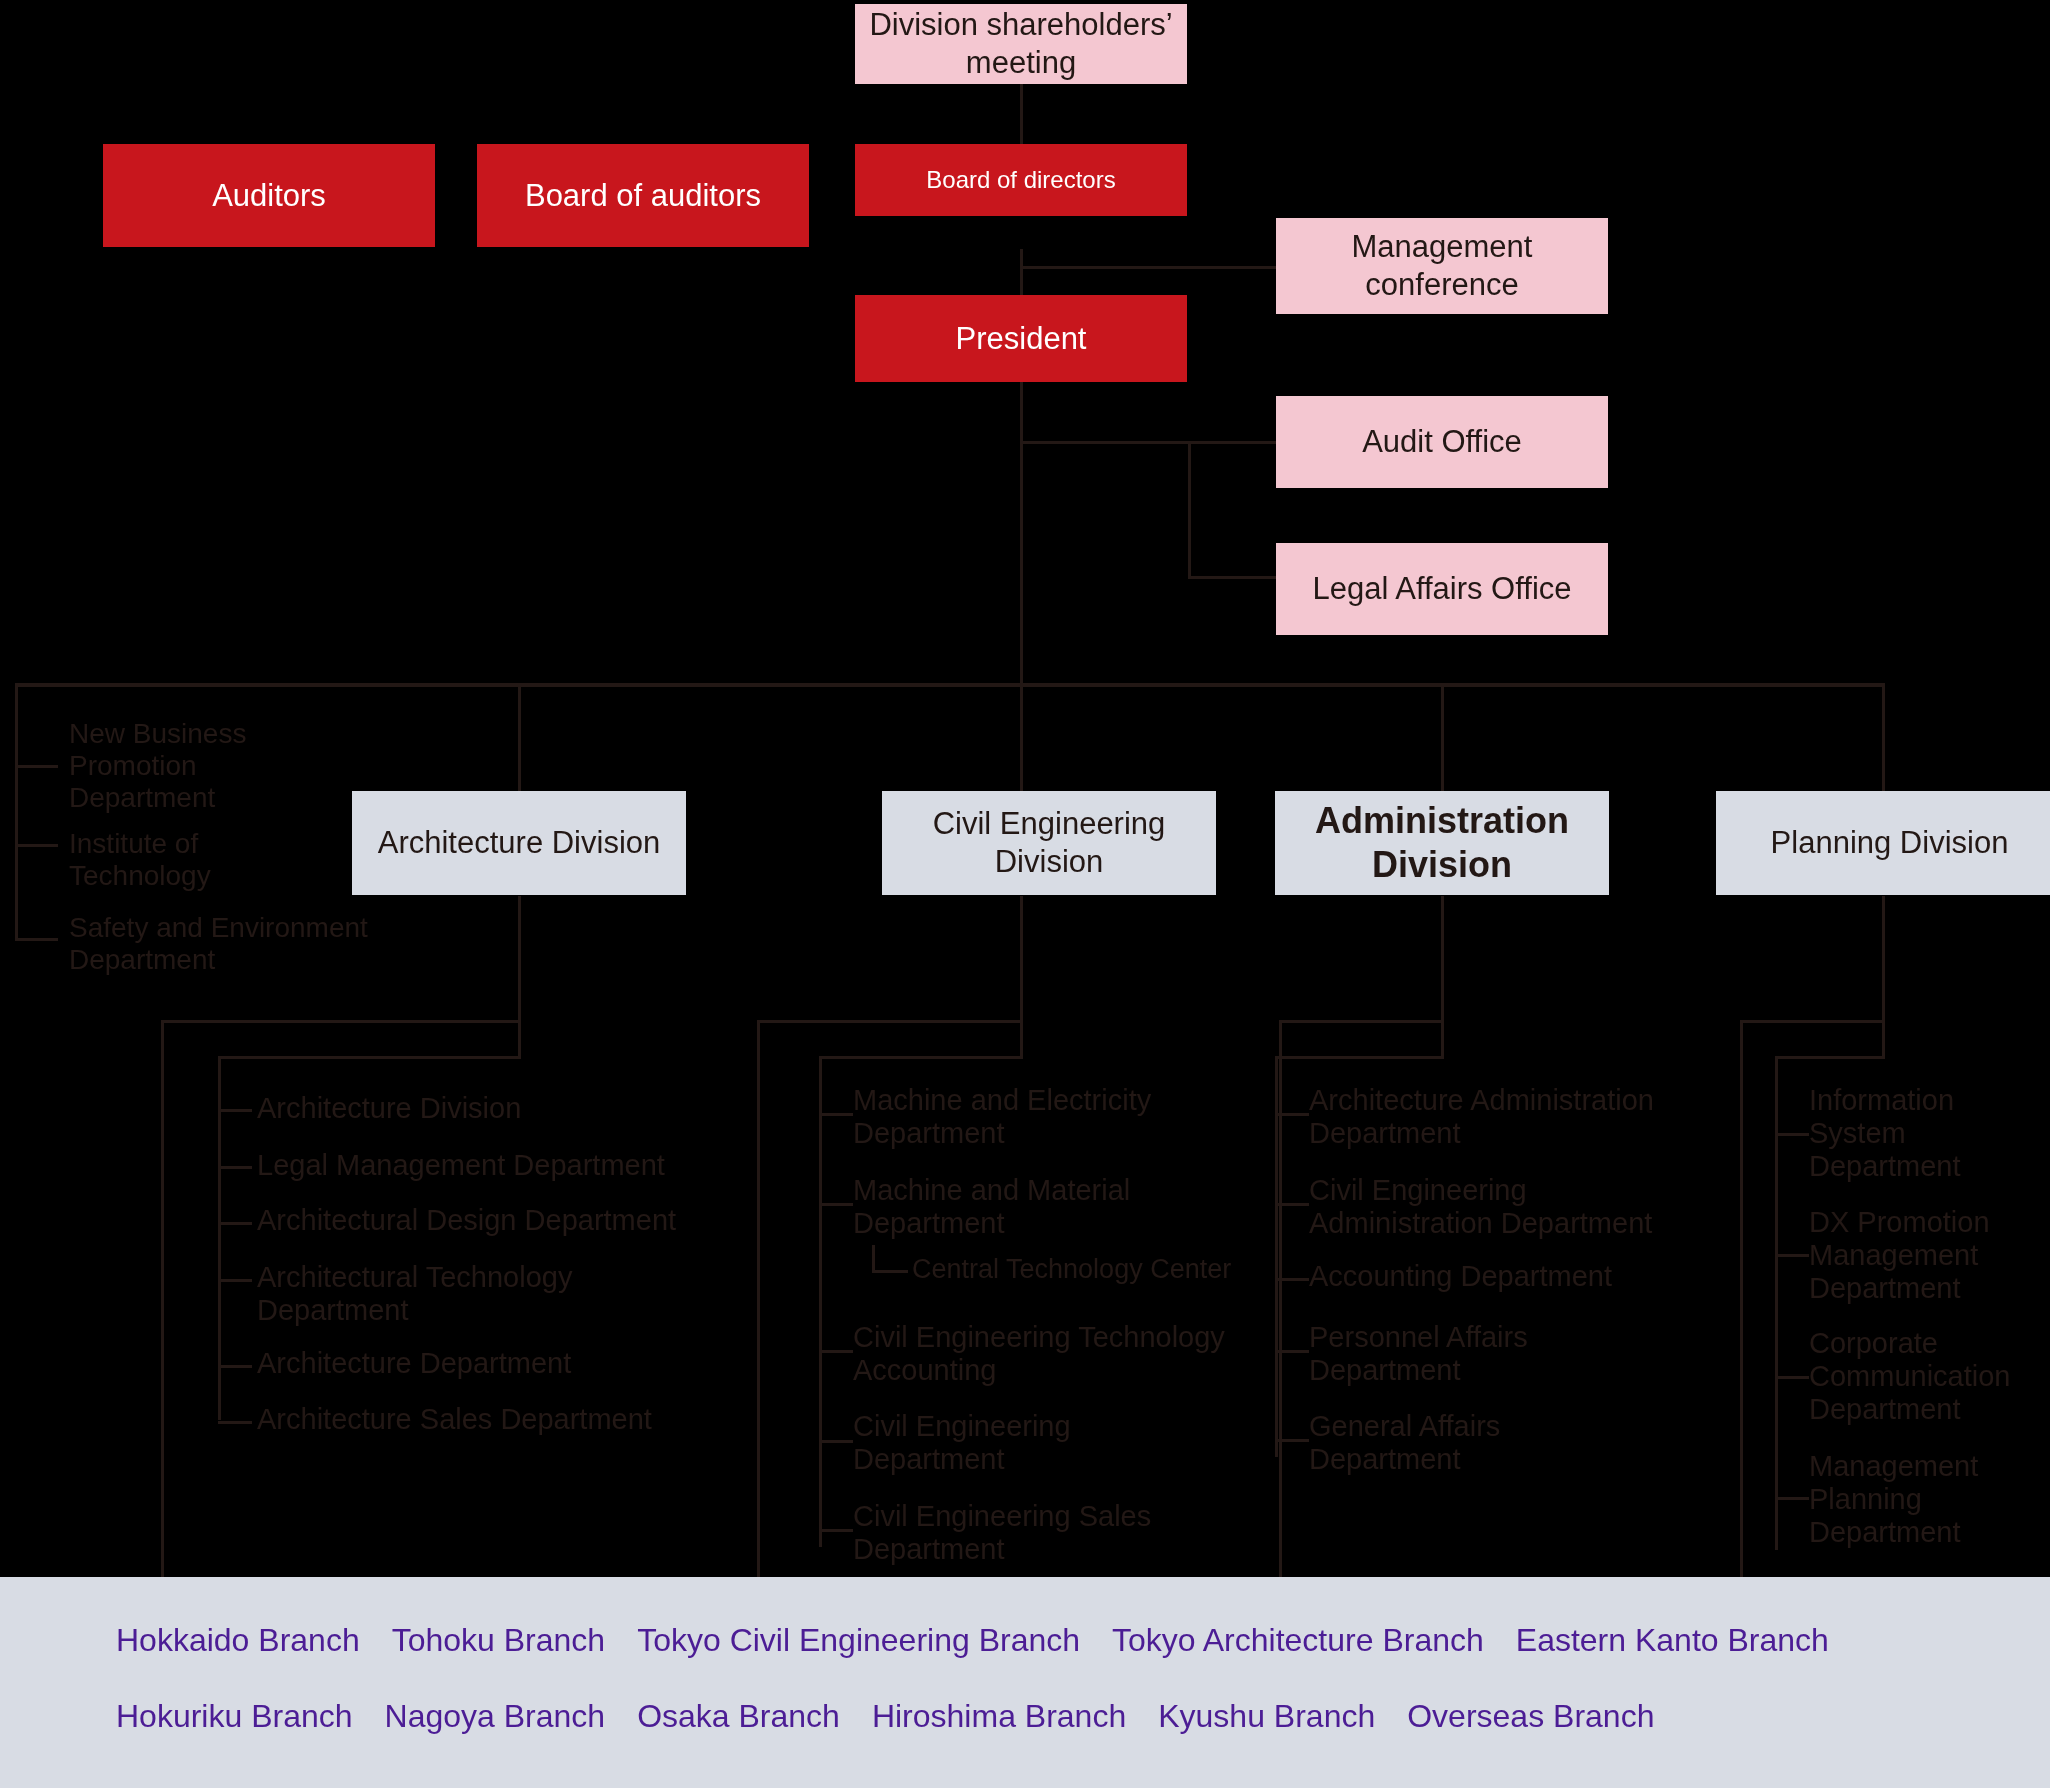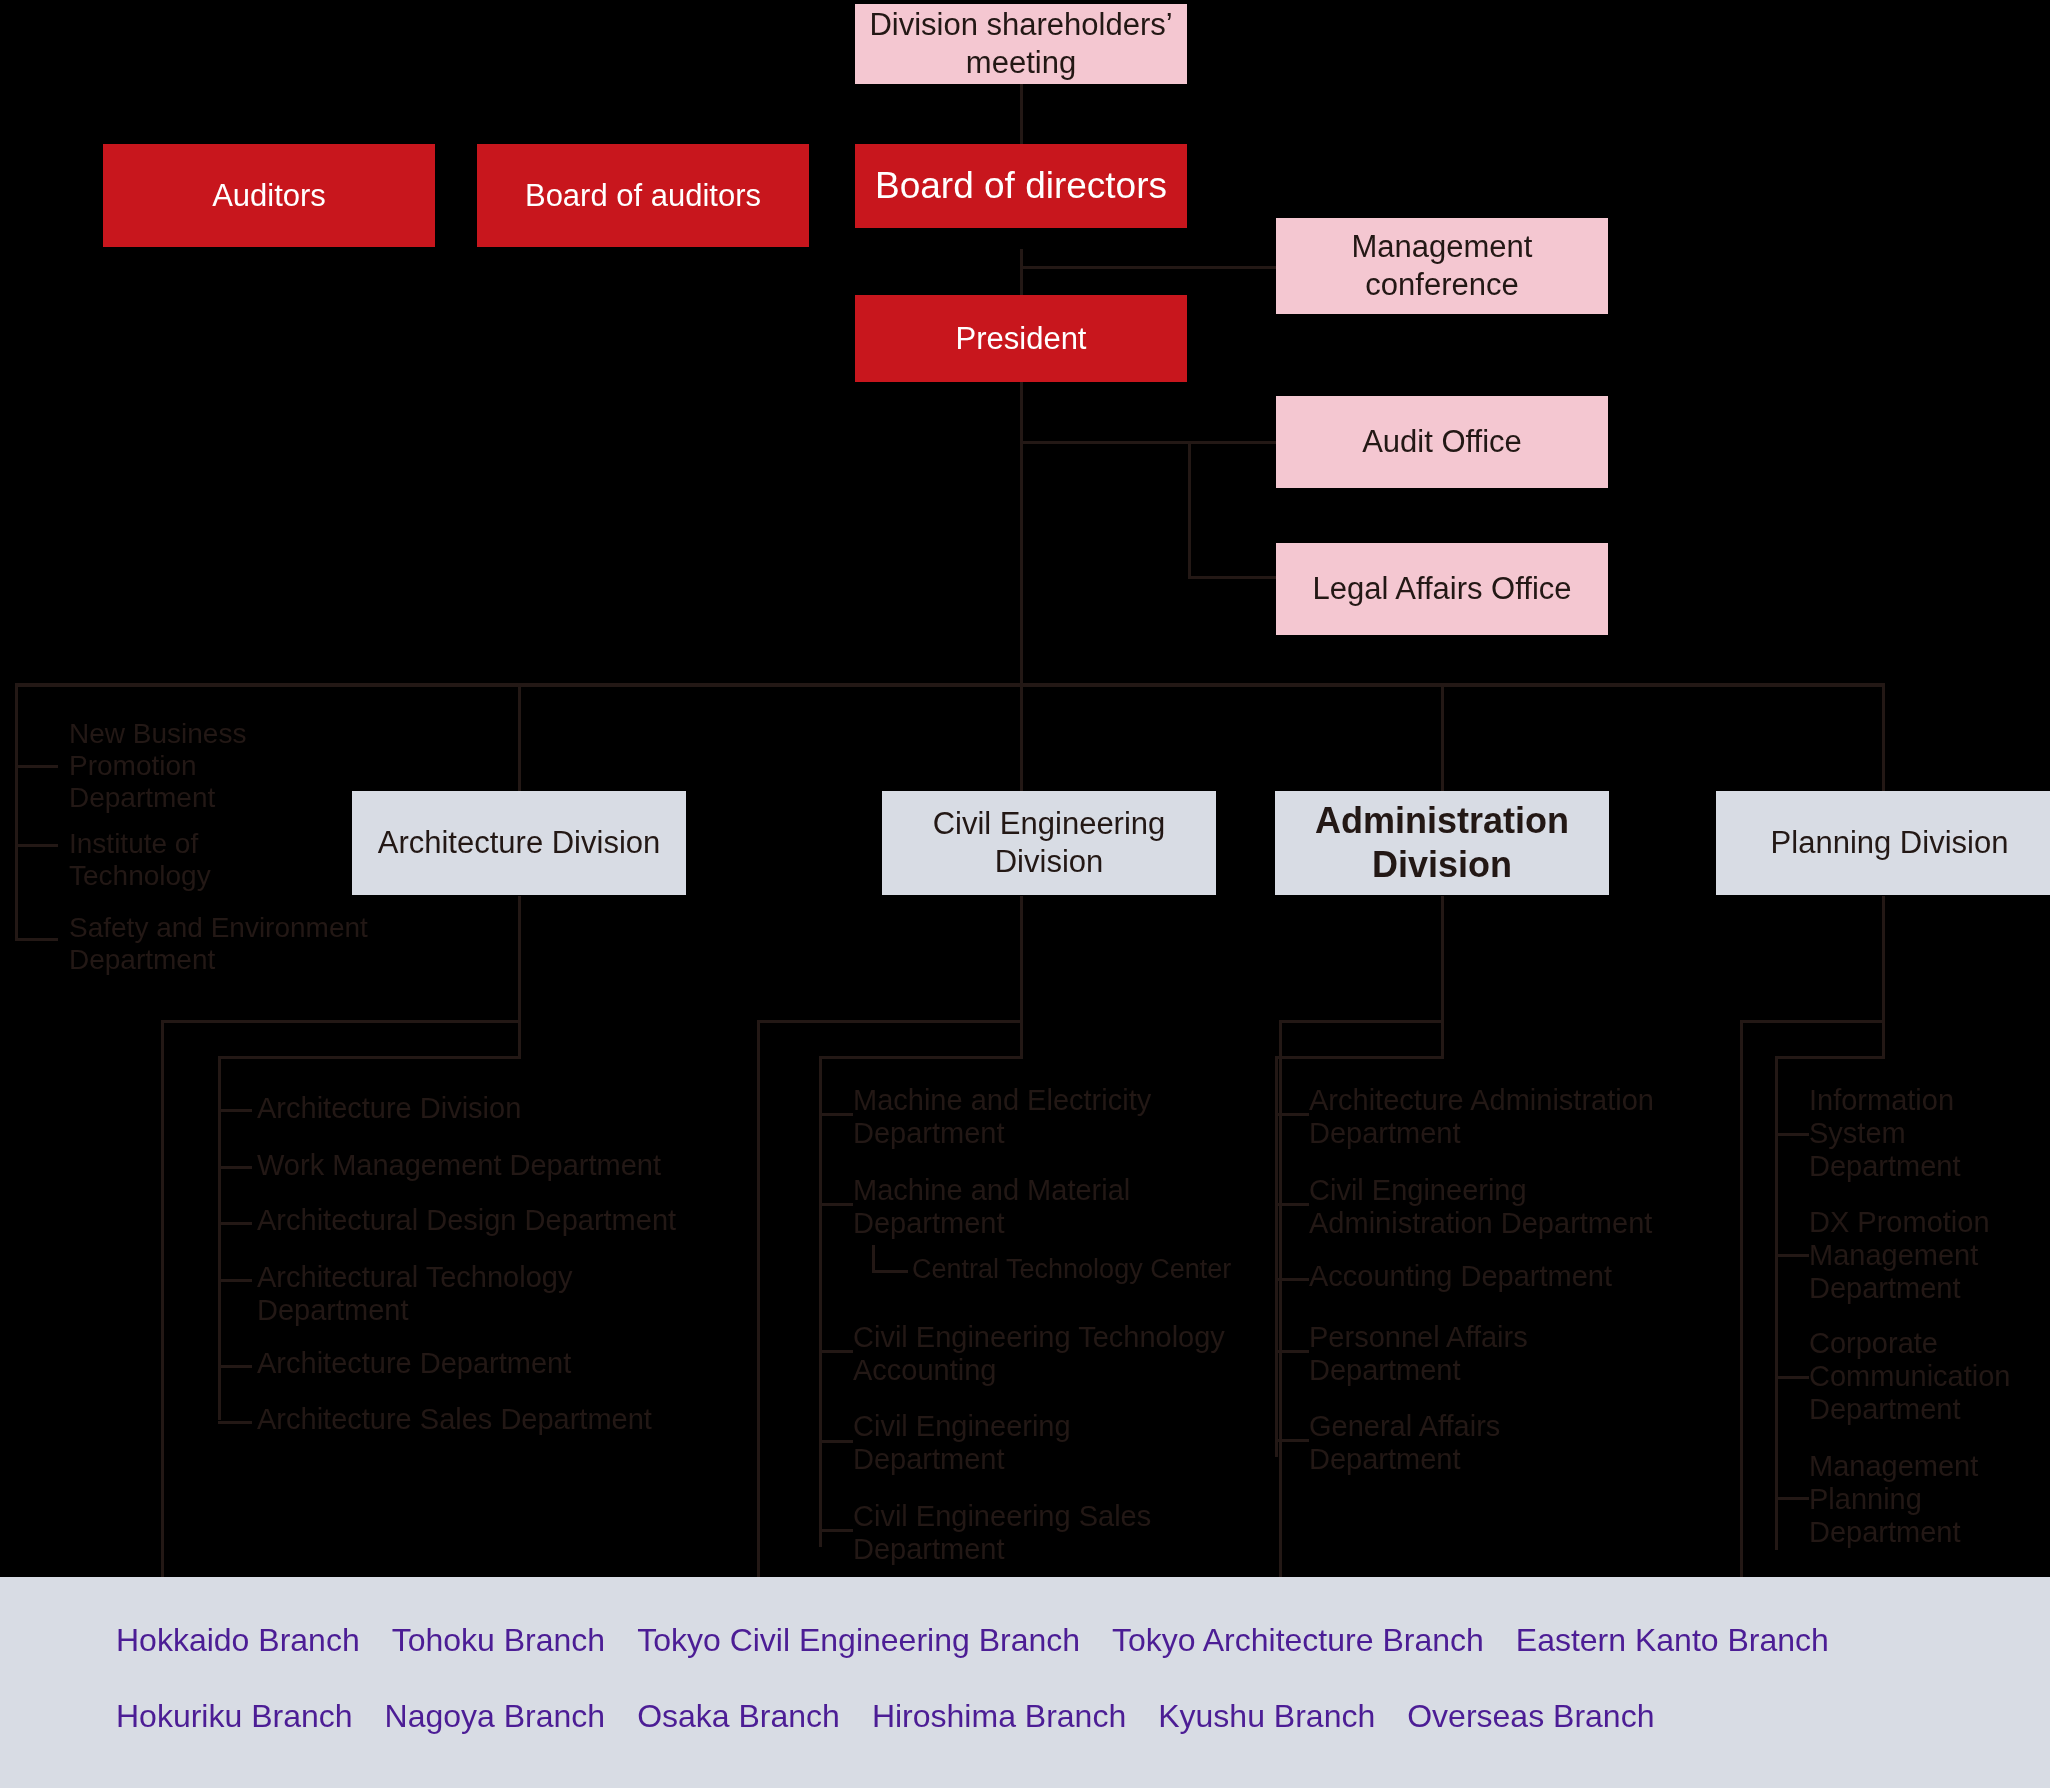--- a/index.html
+++ b/index.html
@@ -98,21 +98,21 @@
   <div class="dash" style="left:1775px;top:1254px;width:34px;"></div>
   <div class="dash" style="left:1775px;top:1376px;width:34px;"></div>
   <div class="dash" style="left:1775px;top:1497px;width:34px;"></div>
 
   <div class="box pink" style="left:855px;top:3.7px;width:332px;height:80px;font-size:31px;padding:0 9.3px;">Division shareholders’ meeting</div>
 
   <div class="box red" style="left:103px;top:144px;width:332px;height:103px;font-size:31px;">Auditors</div>
 
   <div class="box red" style="left:477px;top:144px;width:332px;height:103px;font-size:31px;">Board of auditors</div>
 
-  <div class="box red" style="left:855px;top:144px;width:332px;height:84px;font-size:37px;">Board of directors</div>
+  <div class="box red" style="left:855px;top:144px;width:332px;height:72px;font-size:24px;">Board of directors</div>
 
   <div class="box pink" style="left:1276px;top:218px;width:332px;height:96px;font-size:31px;padding:0 9.3px;">Management conference</div>
 
   <div class="box red" style="left:855px;top:295px;width:332px;height:87px;font-size:31px;">President</div>
 
   <div class="box pink" style="left:1276px;top:396px;width:332px;height:92px;font-size:31px;">Audit Office</div>
 
   <div class="box pink" style="left:1276px;top:543px;width:332px;height:92px;font-size:31px;padding:0 9.3px;">Legal Affairs Office</div>
 
   <div class="box gray" style="left:352px;top:791px;width:334px;height:104px;font-size:31px;padding:0 7.5px;">Architecture Division</div>
@@ -121,21 +121,21 @@
 
   <div class="box gray" style="left:1275px;top:791px;width:334px;height:104px;font-size:36px;padding:0 8px;font-weight:bold;">Administration Division</div>
 
   <div class="box gray" style="left:1716px;top:791px;width:347px;height:104px;font-size:31px;padding:0 7.5px;">Planning Division</div>
 
   <div class="leaf" style="left:69px;top:718px;width:214px;font-size:28px;">New Business Promotion Department</div>
   <div class="leaf" style="left:69px;top:828px;width:214px;font-size:28px;">Institute of Technology</div>
   <div class="leaf" style="left:69px;top:912px;width:336px;font-size:28px;">Safety and Environment Department</div>
 
   <div class="leaf" style="left:257px;top:1092px;width:503px;font-size:29px;">Architecture Division</div>
-  <div class="leaf" style="left:257px;top:1149px;width:503px;font-size:29px;">Work Management Department</div>
+  <div class="leaf" style="left:257px;top:1149px;width:503px;font-size:29px;">Legal Management Department</div>
   <div class="leaf" style="left:257px;top:1204px;width:503px;font-size:29px;">Architectural Design Department</div>
   <div class="leaf" style="left:257px;top:1261px;width:392px;font-size:29px;">Architectural Technology Department</div>
   <div class="leaf" style="left:257px;top:1347px;width:503px;font-size:29px;">Architecture Department</div>
   <div class="leaf" style="left:257px;top:1403px;width:503px;font-size:29px;">Architecture Sales Department</div>
 
   <div class="leaf" style="left:853px;top:1084px;width:373px;font-size:29px;">Machine and Electricity Department</div>
   <div class="leaf" style="left:853px;top:1174px;width:373px;font-size:29px;">Machine and Material Department</div>
   <div class="leaf" style="left:912px;top:1254px;width:392px;font-size:27px;">Central Technology Center</div>
   <div class="leaf" style="left:853px;top:1321px;width:373px;font-size:29px;">Civil Engineering Technology Accounting</div>
   <div class="leaf" style="left:853px;top:1410px;width:308px;font-size:29px;">Civil Engineering Department</div>

